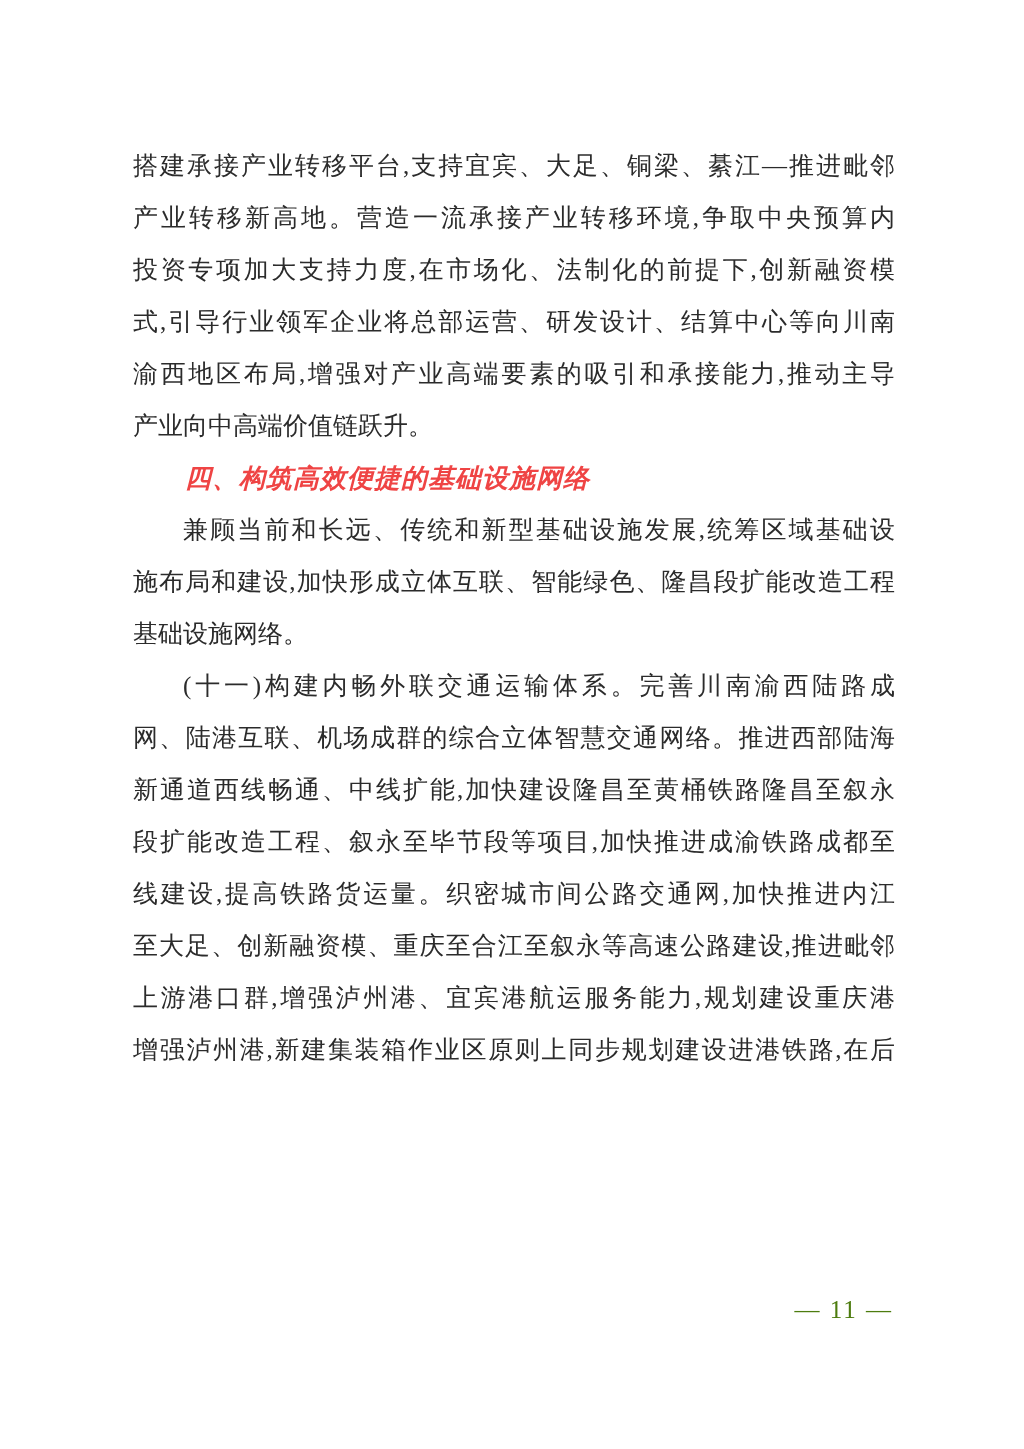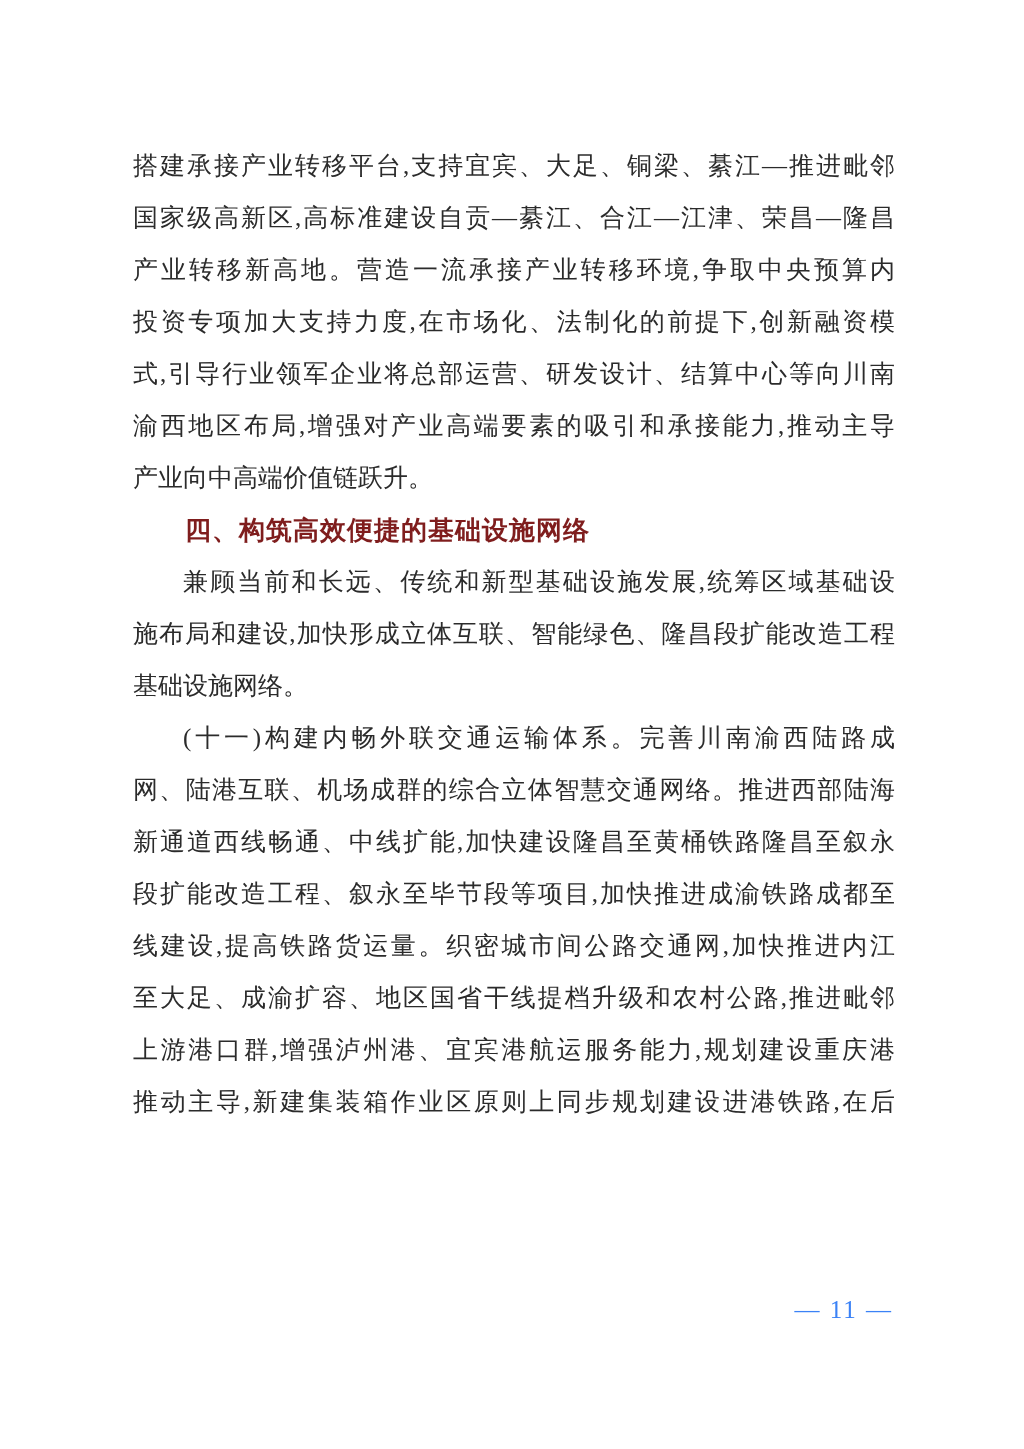--- a/index.html
+++ b/index.html
@@ -35,53 +35,53 @@
   }
   .indent {
     text-indent: 2em;
   }
   .heading {
     font-family: "Liberation Sans", sans-serif;
     font-weight: bold;
     font-size: 26px;
     text-align-last: left;
     letter-spacing: 1px;
-    color: #7f1d1d;
+    color: #ef4444;
+    font-style: italic;
   }
   .lead-bold {
     font-weight: normal;
   }
   .page-number {
     position: absolute;
     top: 1284px;
     right: 131px;
     font-size: 25px;
     line-height: 52px;
     letter-spacing: 2px;
-    color: #3b82f6;
+    color: #4d7c0f;
   }
 </style>
 </head>
 <body>
 
 <div class="text-body">
     <div class="line">搭建承接产业转移平台,支持宜宾、大足、铜梁、綦江—推进毗邻</div>
-    <div class="line">国家级高新区,高标准建设自贡—綦江、合江—江津、荣昌—隆昌</div>
     <div class="line">产业转移新高地。营造一流承接产业转移环境,争取中央预算内</div>
     <div class="line">投资专项加大支持力度,在市场化、法制化的前提下,创新融资模</div>
     <div class="line">式,引导行业领军企业将总部运营、研发设计、结算中心等向川南</div>
     <div class="line">渝西地区布局,增强对产业高端要素的吸引和承接能力,推动主导</div>
     <div class="line last">产业向中高端价值链跃升。</div>
     <div class="line heading indent last">四、构筑高效便捷的基础设施网络</div>
     <div class="line indent">兼顾当前和长远、传统和新型基础设施发展,统筹区域基础设</div>
     <div class="line">施布局和建设,加快形成立体互联、智能绿色、隆昌段扩能改造工程</div>
     <div class="line last">基础设施网络。</div>
     <div class="line indent"><span class="lead-bold">(十一)构建内畅外联交通运输体系。</span>完善川南渝西陆路成</div>
     <div class="line">网、陆港互联、机场成群的综合立体智慧交通网络。推进西部陆海</div>
     <div class="line">新通道西线畅通、中线扩能,加快建设隆昌至黄桶铁路隆昌至叙永</div>
     <div class="line">段扩能改造工程、叙永至毕节段等项目,加快推进成渝铁路成都至</div>
     <div class="line">线建设,提高铁路货运量。织密城市间公路交通网,加快推进内江</div>
-    <div class="line">至大足、成渝扩容、地区国省干线提档升级和农村公路,推进毗邻</div>
+    <div class="line">至大足、创新融资模、重庆至合江至叙永等高速公路建设,推进毗邻</div>
     <div class="line">上游港口群,增强泸州港、宜宾港航运服务能力,规划建设重庆港</div>
-    <div class="line">推动主导,新建集装箱作业区原则上同步规划建设进港铁路,在后</div>
+    <div class="line">增强泸州港,新建集装箱作业区原则上同步规划建设进港铁路,在后</div>
   </div>
 
 <div class="page-number">— 11 —</div>
 
 </body></html>

